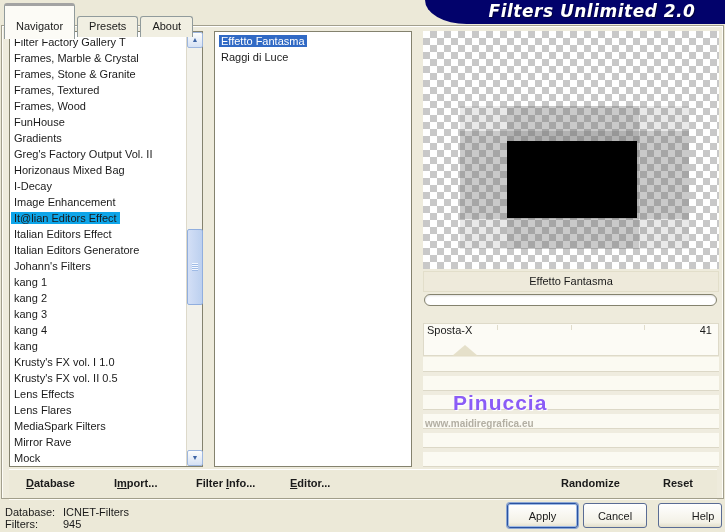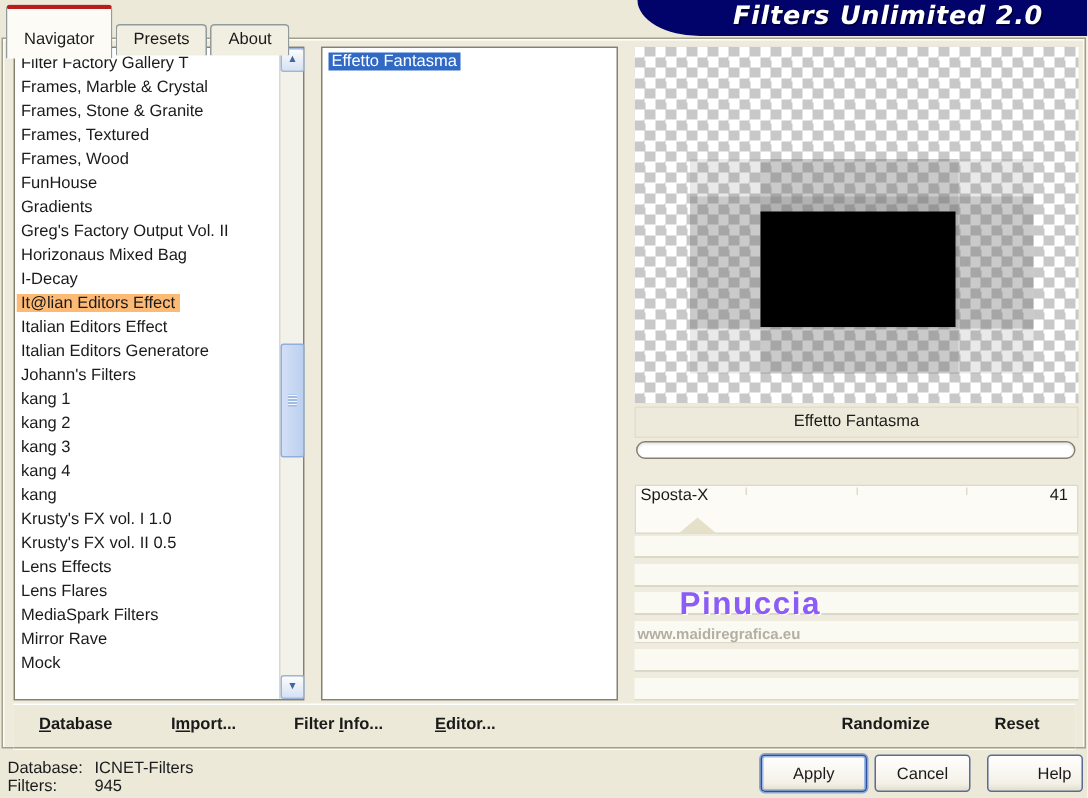--- a/index.html
+++ b/index.html
@@ -10,35 +10,35 @@
   .banner{position:absolute;top:0;right:0;width:300px;height:24px;background:#02026b;
     border-bottom-left-radius:52px 30px;}
   .banner-text{color:#fff;font-style:italic;font-weight:bold;font-size:17px;
     font-family:"DejaVu Sans",sans-serif;text-align:center;line-height:22px;
     padding-left:34px;letter-spacing:.5px;text-shadow:1px 1px 0 rgba(0,0,0,.45);}
 
   
   .tabs{position:absolute;top:3px;left:4px;display:flex;align-items:flex-end;z-index:4;}
   .tab{border:1px solid #919b9c;border-bottom:none;border-radius:3px 3px 0 0;
     background:#f1efe2;padding:3px 11px 4px;margin-right:2px;line-height:13px;cursor:default;}
-  .tab.active{background:#fcfbf6;border-top:3px solid #b91c1c;padding-top:14px;padding-bottom:6px;
+  .tab.active{background:#fcfbf6;border-top:3px solid #a3a3a3;padding-top:14px;padding-bottom:6px;
     margin-bottom:-2px;position:relative;z-index:5;}
 
   
   .panel{position:absolute;left:1px;right:1px;top:25px;height:474px;background:#eeebdc;
     border:1px solid #a29f8d;box-shadow:inset 0 1px 0 #fff,inset 1px 0 0 #fdfcf7,inset -1px 0 0 #fdfcf7;
     box-sizing:border-box;}
 
   
   .cat-list{position:absolute;left:7px;top:5px;width:194px;height:436px;background:#fff;
     border:1px solid #84826e;box-sizing:border-box;}
   .cat-items{position:absolute;left:1px;top:2px;right:17px;bottom:1px;overflow:hidden;}
   .cat-item{height:16px;line-height:16px;white-space:nowrap;cursor:default;}
   .cat-label{padding:0 3px;}
-  .cat-item.selected .cat-label{background:#fdba74;}
+  .cat-item.selected .cat-label{background:#0ea5e9;}
 
   
   .vscroll{position:absolute;top:0;right:0;width:16px;height:100%;background:#f2f1ea;
     border-left:1px solid #ddd9ca;box-sizing:border-box;}
   .scroll-btn{position:absolute;left:0;width:16px;height:16px;box-sizing:border-box;
     background:linear-gradient(#fdfdfb,#d5e1f4);border:1px solid #9db6de;border-radius:2px;
     color:#3f65a5;font-size:7px;line-height:14px;text-align:center;cursor:default;}
   .scroll-btn.up{top:0;} .scroll-btn.down{bottom:0;}
   .scroll-thumb{position:absolute;left:0;top:197px;width:16px;height:76px;box-sizing:border-box;
     background:linear-gradient(90deg,#d3dff6,#bcd0ef);border:1px solid #90aede;border-radius:2px;}
@@ -156,20 +156,23 @@
         </div>
           <div class="cat-item">
           <span class="cat-label">Greg's Factory Output Vol. II</span>
         </div>
           <div class="cat-item">
           <span class="cat-label">Horizonaus Mixed Bag</span>
         </div>
           <div class="cat-item">
           <span class="cat-label">I-Decay</span>
         </div>
+          <div class="cat-item">
+          <span class="cat-label">Image Enhancement</span>
+        </div>
           <div class="cat-item selected">
           <span class="cat-label">It@lian Editors Effect</span>
         </div>
           <div class="cat-item">
           <span class="cat-label">Italian Editors Effect</span>
         </div>
           <div class="cat-item">
           <span class="cat-label">Italian Editors Generatore</span>
         </div>
           <div class="cat-item">
@@ -216,20 +219,23 @@
         <div class="scroll-btn up">▲</div>
         <div class="scroll-thumb"></div>
         <div class="scroll-btn down">▼</div>
       </div>
     </div>
 
     <div class="filter-list">
 
     <div class="filter-item selected">
         <span class="f-label">Effetto Fantasma</span>
+      </div>
+        <div class="filter-item">
+        <span class="f-label">Raggi di Luce</span>
       </div>
       </div>
 
     <div class="right-col">
       <div class="preview">
         <div class="ghost a"></div>
         <div class="ghost b"></div>
         <div class="ghost c"></div>
         <div class="black-rect"></div>
       </div>

